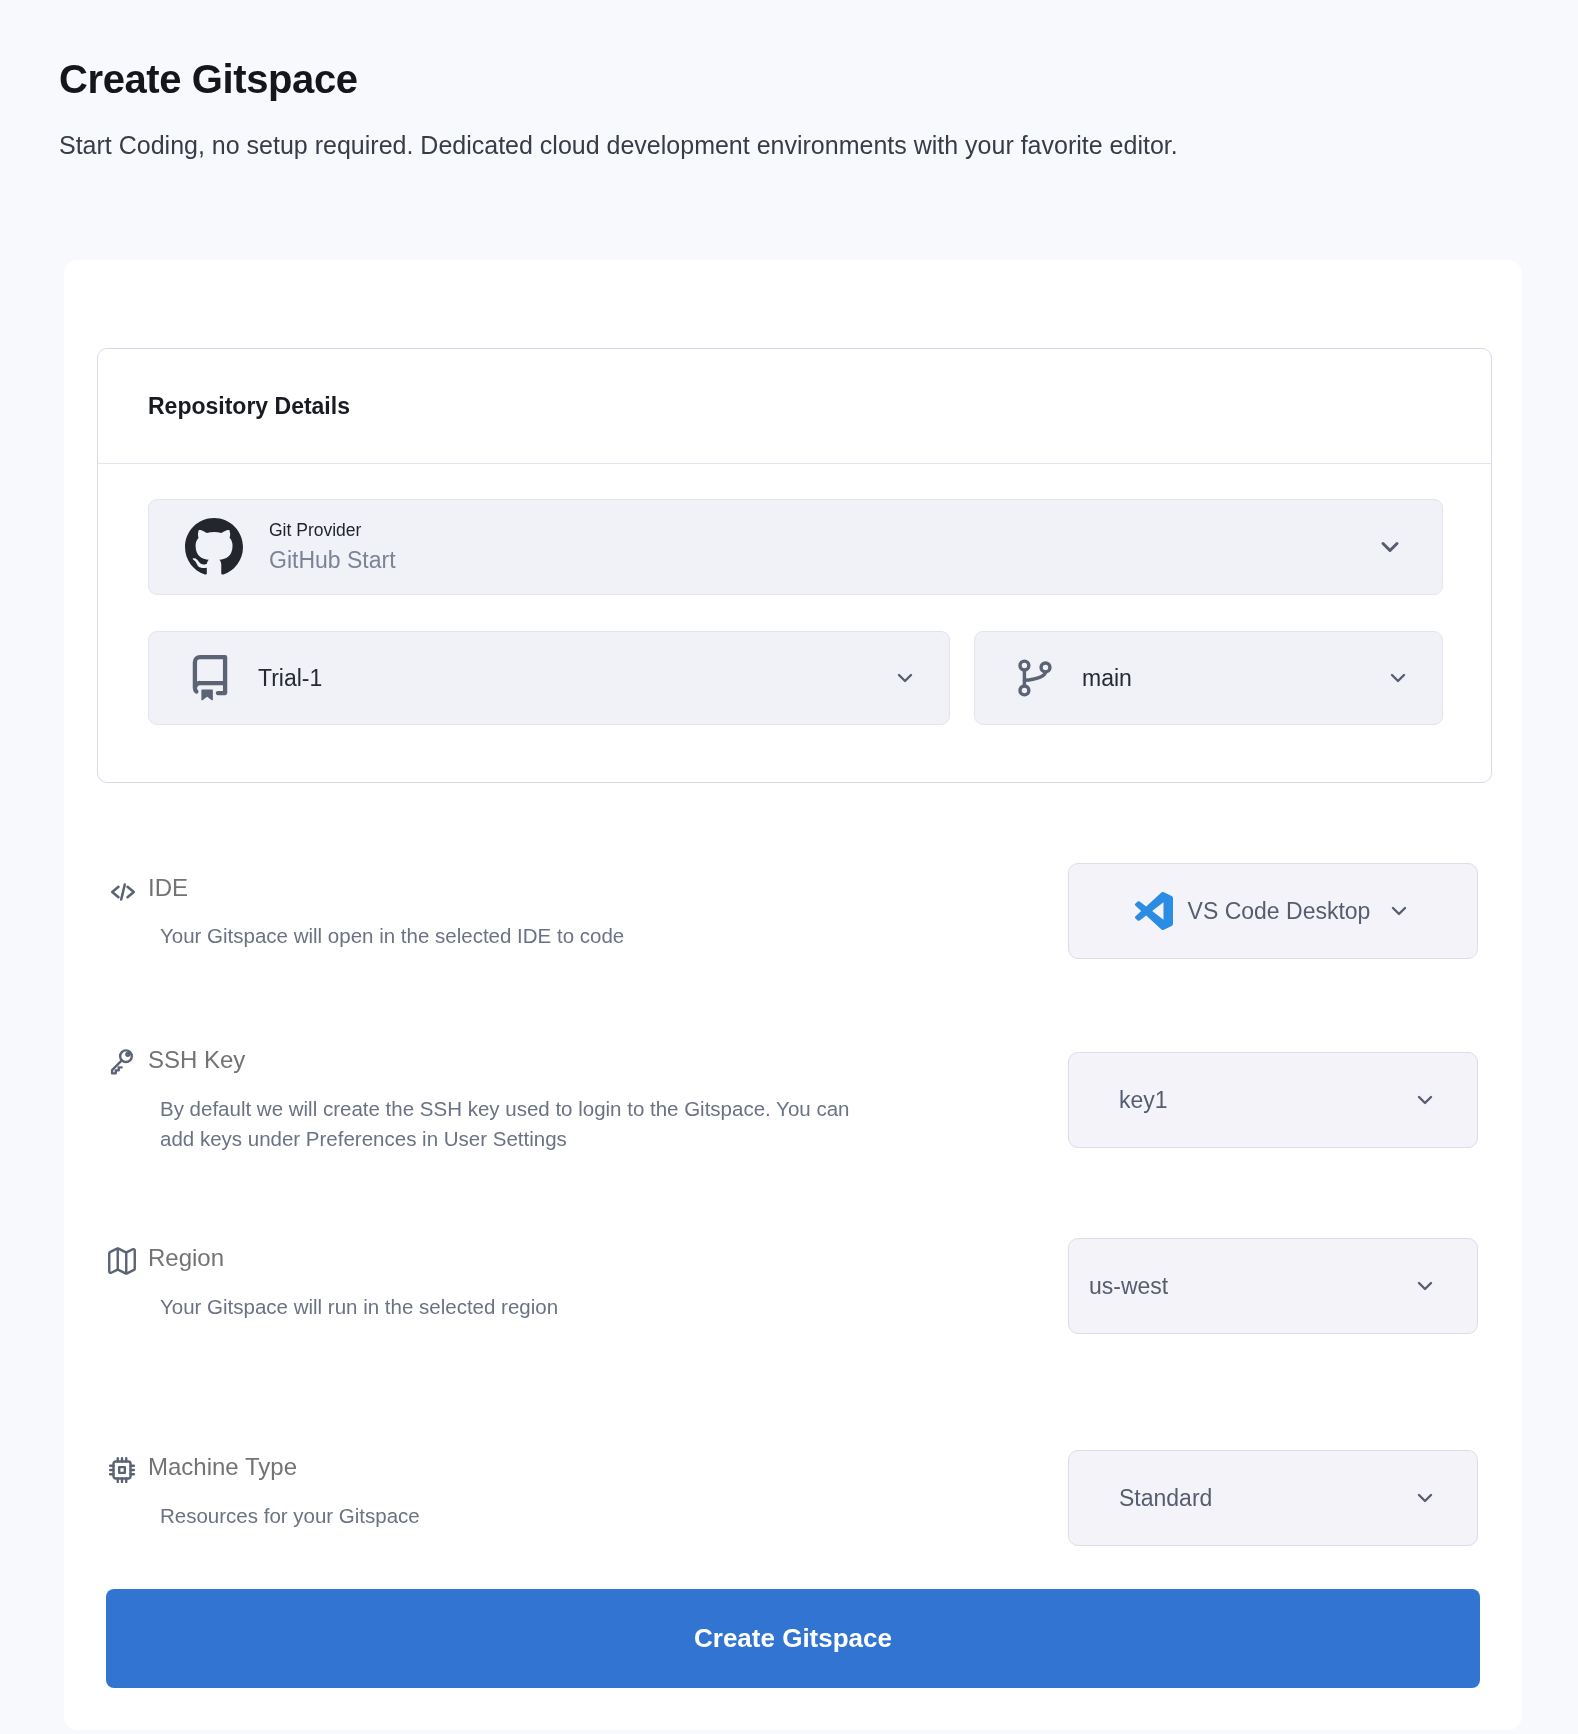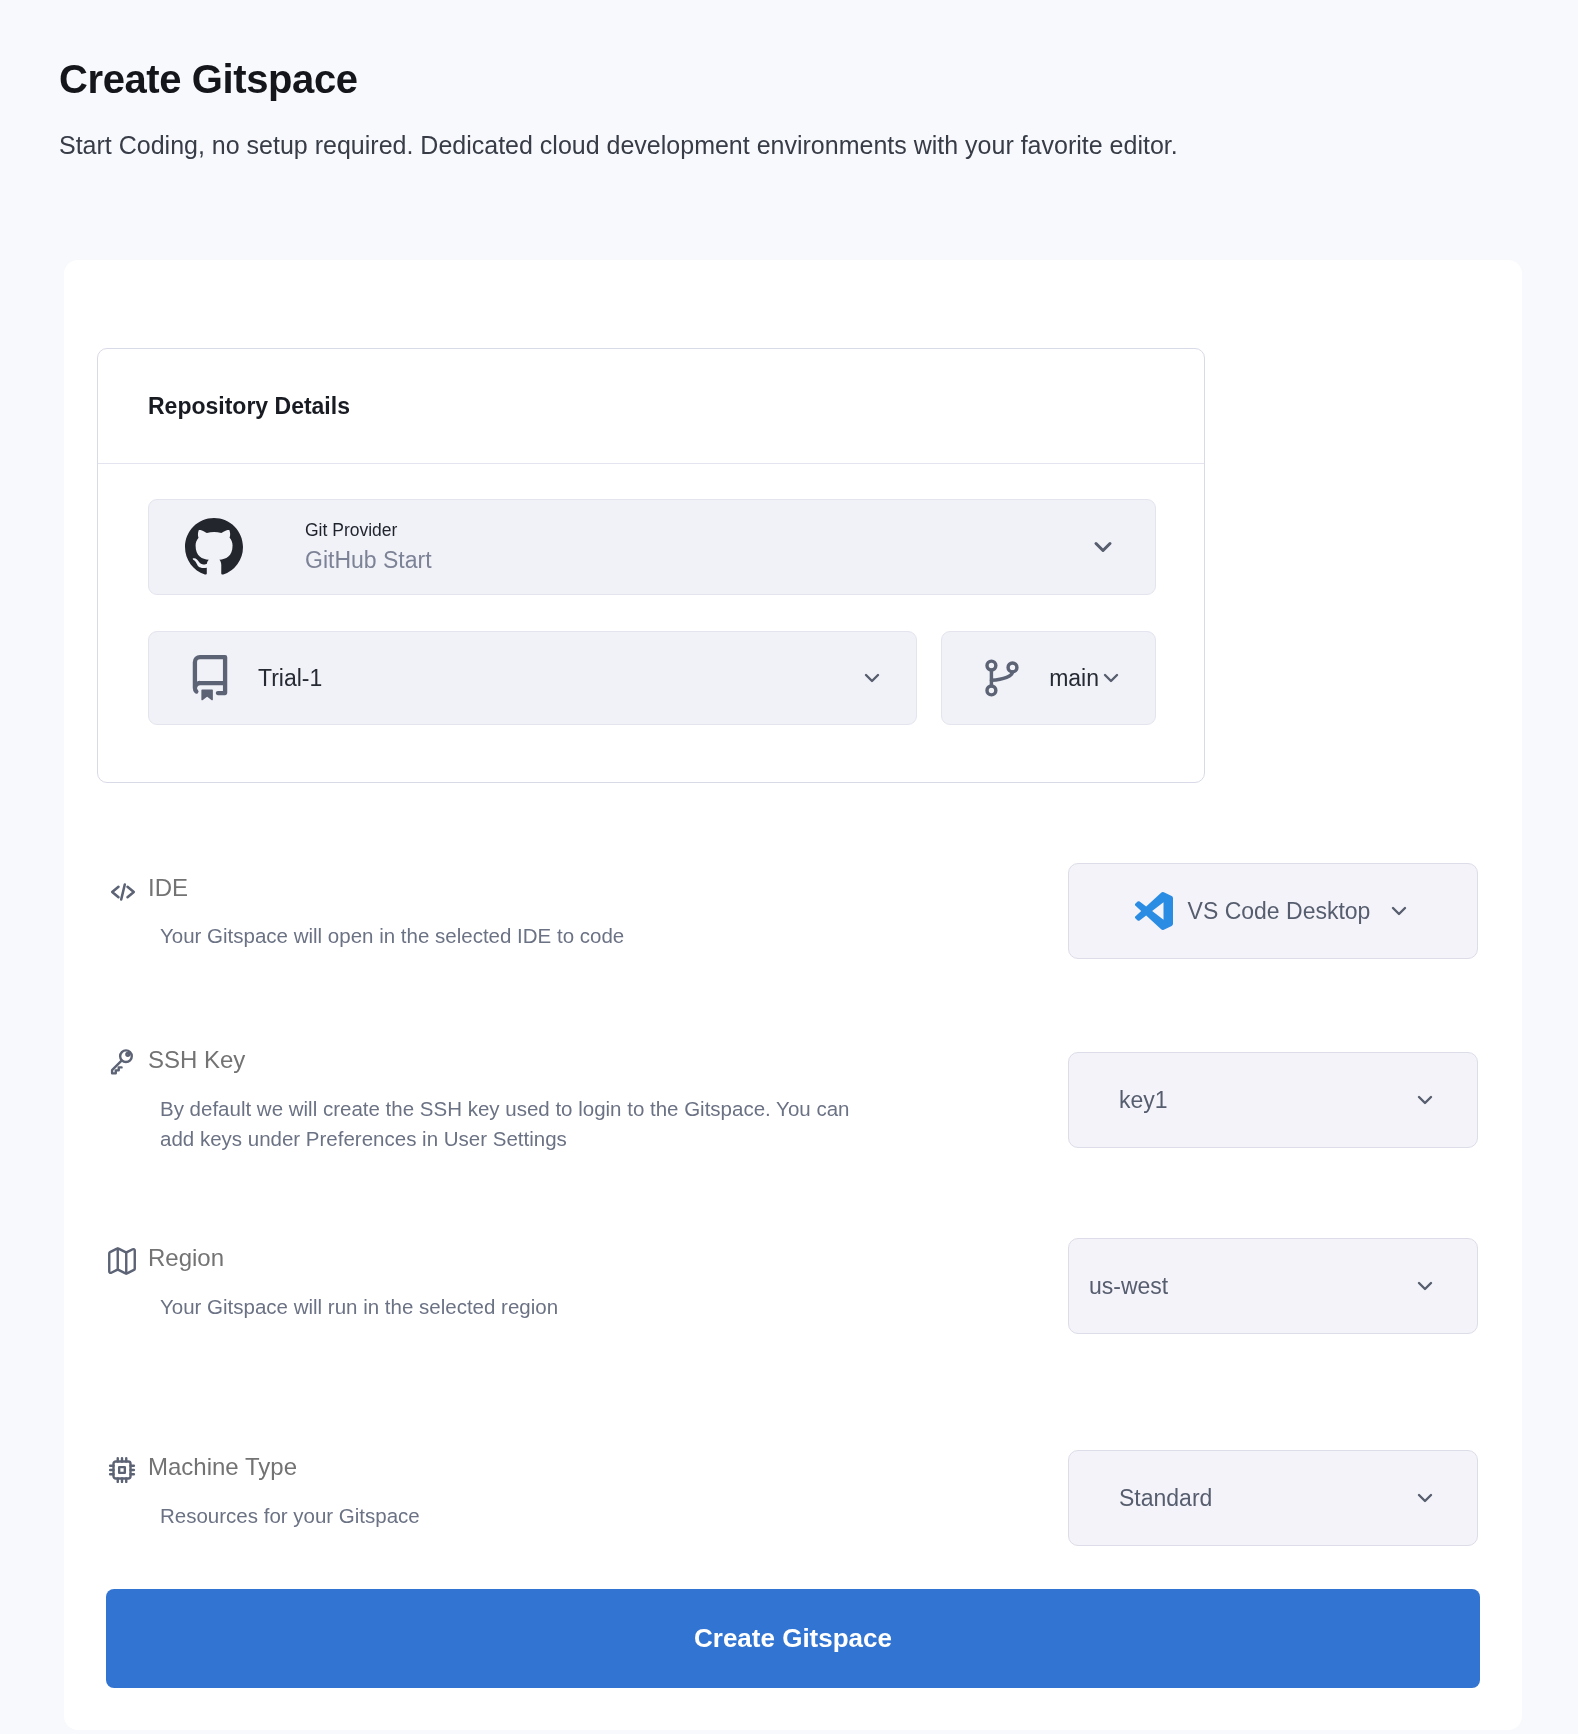--- a/index.html
+++ b/index.html
@@ -20,36 +20,36 @@
     font-size:25px;line-height:36px;color:#373c47;
   }
 
   .main-card{
     position:absolute;left:64px;top:260px;width:1458px;height:1470px;
     background:#ffffff;border-radius:14px;
   }
 
   
   .repo-card{
-    position:absolute;left:33px;top:88px;width:1108px;height:435px;
+    position:absolute;left:33px;top:88px;width:1395px;height:435px;
     border:1.5px solid #d9dae8;border-radius:10px;background:#fff;
     box-sizing:border-box;
   }
   .repo-header{
     height:114px;display:flex;align-items:center;padding:0 50px;
     border-bottom:1.5px solid #e3e4ef;
     font-size:23px;font-weight:700;color:#181b22;
   }
   .repo-body{padding:35px 48px 0 50px;}
 
   .field{
     background:#f1f1f8;border:1px solid #e4e4ef;border-radius:9px;
     display:flex;align-items:center;box-sizing:border-box;cursor:pointer;
   }
-  .provider-field{height:96px;padding:0 38px 0 36px;gap:36px;}
+  .provider-field{height:96px;padding:0 38px 0 36px;}
   .provider-text{margin-left:26px;display:flex;flex-direction:column;gap:6px;}
   .provider-label{font-size:17.5px;color:#1e222b;}
   .provider-value{font-size:23px;color:#7d8396;}
   .chev{margin-left:auto;flex:0 0 auto;display:flex;align-items:center;}
 
   .row2{display:flex;gap:24px;margin-top:36px;}
   .repo-field{width:802px;height:94px;padding:0 32px 0 38px;}
   .branch-field{flex:1;height:94px;padding:0 32px 0 36px;}
   .field-text{font-size:23px;color:#262a33;margin-left:25px;}
 

